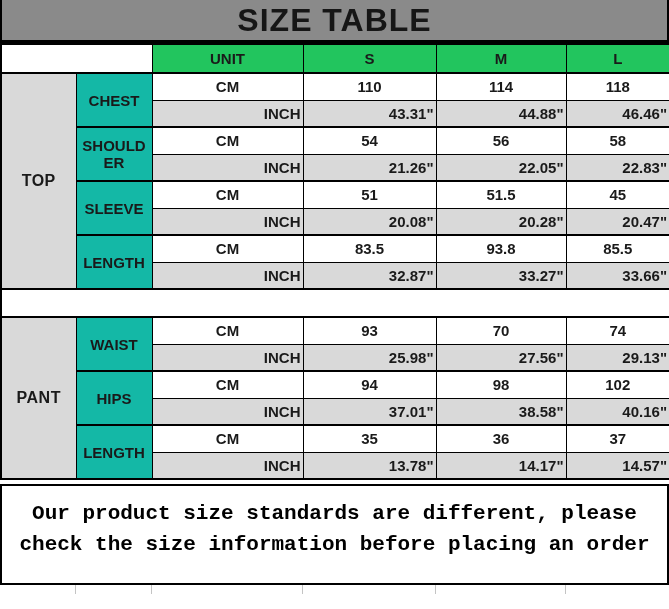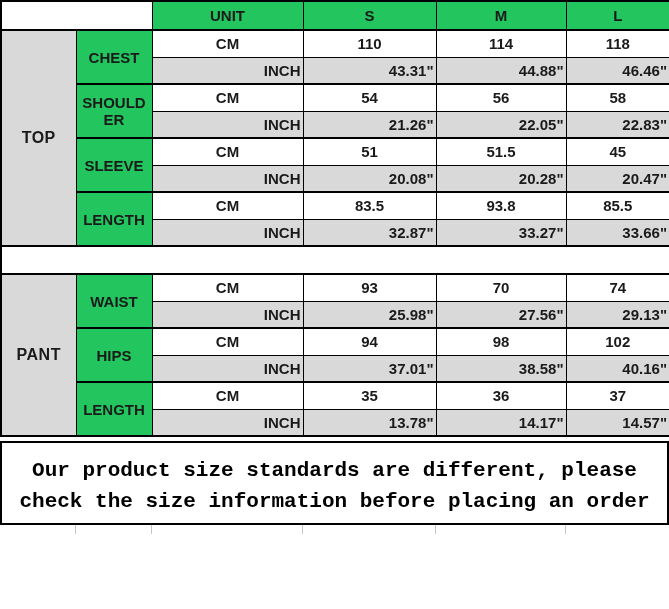--- a/index.html
+++ b/index.html
@@ -49,34 +49,34 @@
     font-size: 15px;
     font-weight: 700;
     color: #1a1a1a;
     height: 27px;
     padding: 0 2px;
   }
   tr.header-row td { height: 29px; border-bottom: 2px solid #000; }
   td.hdr   { background: #22c55e; }
   td.empty-cell { background: #ffffff; }
   td.cat   { background: #d9d9d9; font-size: 16px; letter-spacing: 0.5px; margin-top: 26px; }
-  td.measure { background: #22c55e; overflow-wrap: break-word; word-break: break-word; }
+  td.measure { background: #14b8a6; overflow-wrap: break-word; word-break: break-word; }
   tr.cm-row td.data   { background: #ffffff; }
   tr.inch-row td.data { background: #d9d9d9; text-align: right; }
   tr.group-start td { border-top: 2px solid #000; }
   tr.spacer td {
     border-left: none; border-right: none;
     border-top: 2px solid #000; border-bottom: 2px solid #000;
     background: #ffffff;
     height: 28px;
   }
   .note-box {
     margin-top: 4px;
     border: 2px solid #000;
-    height: 84px;
+    height: 101px;
     padding: 12px 2px 0 2px;
     text-align: center;
     font-family: "Liberation Mono", monospace;
     font-size: 21px;
     font-weight: 600;
     line-height: 31px;
     color: #000000;
     background: #ffffff;
   }
   .bottom-sliver {
@@ -94,20 +94,23 @@
   .gl-2 { left: 151px; }
   .gl-3 { left: 302px; }
   .gl-4 { left: 435px; }
   .gl-5 { left: 565px; }
 </style>
 </head>
 <body>
 
 <div class="page">
 
+  <div class="title-bar">
+    <span>SIZE TABLE</span>
+  </div>
 
   <table class="size-table">
     <colgroup>
       <col class="c-cat">
         <col class="c-meas">
         <col class="c-unit">
       <col class="c-s">
         <col class="c-m">
         <col class="c-l">
     </colgroup>

